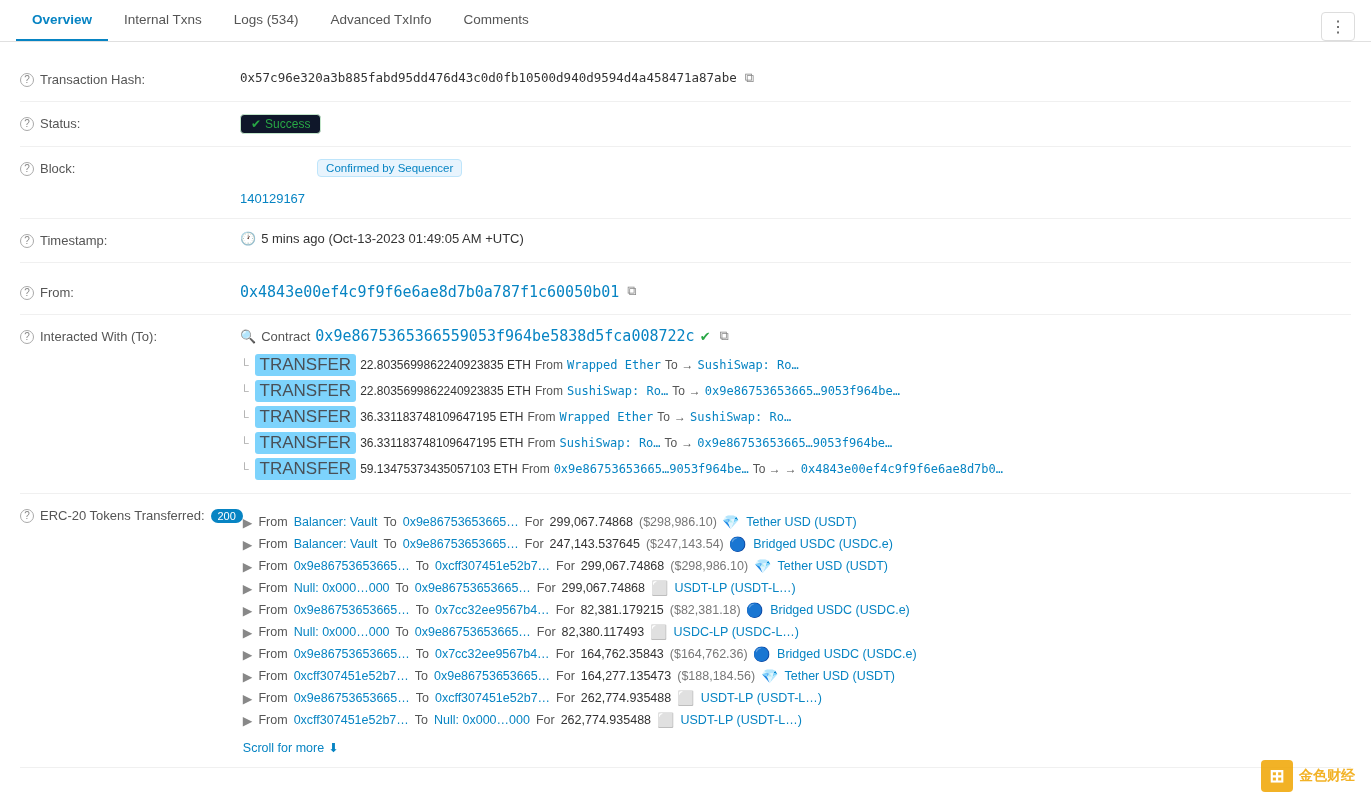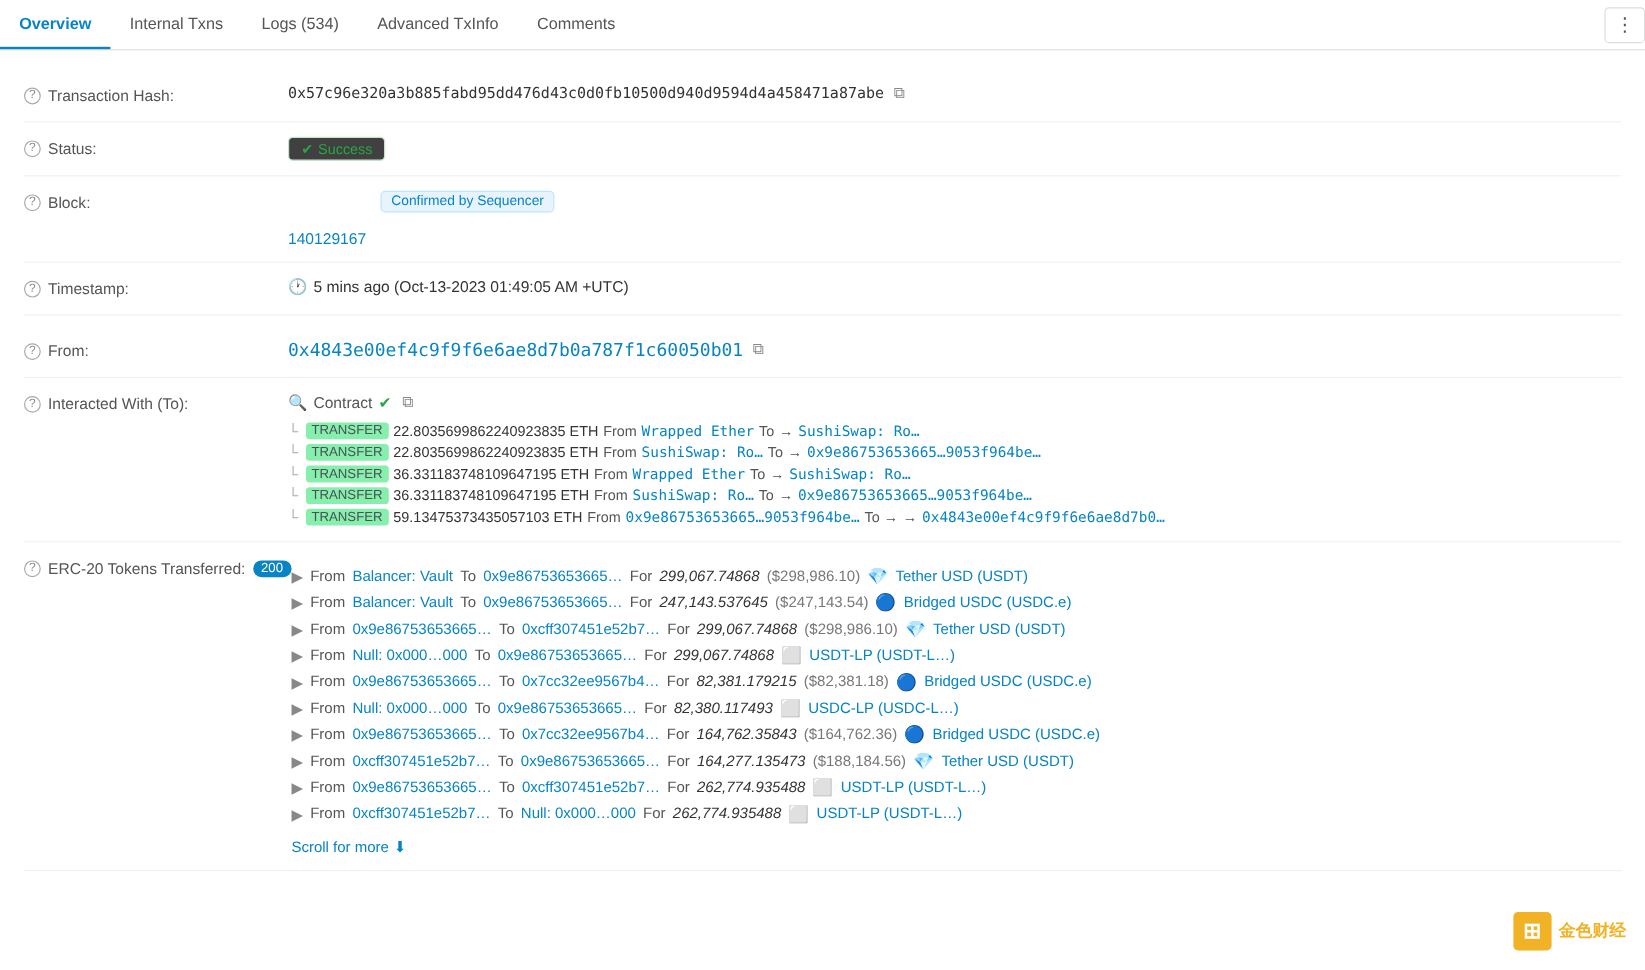--- a/index.html
+++ b/index.html
@@ -1,22 +1,22 @@
 <!DOCTYPE html>
 <html><head>
   <meta charset="utf-8">
   <style>
     * { box-sizing: border-box; margin: 0; padding: 0; }
     body { font-family: 'Segoe UI', Arial, sans-serif; font-size: 13px; background: #fff; color: #333; }
 
     .tabs {
       display: flex;
       border-bottom: 1px solid #e0e0e0;
-      padding: 0 0;
-      align-items: center;
+      padding: 0 16px;
+      align-items: flex-end;
     }
     .tab {
       padding: 12px 16px;
       cursor: pointer;
       color: #555;
       border-bottom: 2px solid transparent;
       font-size: 13.5px;
     }
     .tab.active {
       color: #0784c3;
@@ -80,21 +80,21 @@
       font-size: 12.5px;
     }
     .copy-icon {
       cursor: pointer;
       color: #888;
       font-size: 13px;
       margin-left: 4px;
     }
 
     .status-badge {
-      background: #404040;
+      background: #0f172a;
       color: #28a745;
       border: 1px solid #c3e6cb;
       border-radius: 4px;
       padding: 2px 10px;
       font-size: 12px;
       display: inline-flex;
       align-items: center;
       gap: 4px;
     }
     .status-badge::before { content: '✔'; }
@@ -125,25 +125,25 @@
     .transfer-row {
       display: flex;
       align-items: center;
       gap: 4px;
       font-size: 12px;
       color: #555;
       padding: 1px 0;
     }
     .transfer-row .tree-icon { color: #aaa; margin-right: 2px; }
     .transfer-badge {
-      background: #86efac;
+      background: #7dd3fc;
       color: #495057;
       border-radius: 3px;
       padding: 1px 5px;
-      font-size: 11px;
+      font-size: 17px;
     }
 
     .erc20-section {
       flex-direction: column;
       align-items: flex-start;
     }
     .count-badge {
       background: #0784c3;
       color: #fff;
       border-radius: 10px;
@@ -161,21 +161,21 @@
       display: flex;
       align-items: center;
       gap: 6px;
       font-size: 12.5px;
       flex-wrap: wrap;
     }
     .erc20-row .arrow-bullet { color: #888; }
     .from-label, .to-label, .for-label { color: #555; font-weight: 500; }
     .token-name { color: #0784c3; text-decoration: none; }
     .token-icon { font-size: 14px; }
-    .amount { color: #333; font-style: italic; }
+    .amount { color: #333; }
     .usd-amount { color: #777; }
 
     .scroll-more {
       color: #0784c3;
       font-size: 12.5px;
       margin-top: 8px;
       cursor: pointer;
       display: flex;
       align-items: center;
       gap: 4px;
@@ -265,20 +265,21 @@
 
   <div class="row" style="align-items:flex-start;">
     <div class="row-label" style="padding-top:2px;">
       <span class="help-icon">?</span>
       <span>Interacted With (To):</span>
     </div>
     <div class="row-value interacted-value">
       <div class="contract-header">
         <span style="color:#888;">🔍</span>
         <span style="color:#555;">Contract</span>
+        <a class="address-link">0x9e8675365366559053f964be5838d5fca008722c</a>
         <span class="verified-icon">✔</span>
         <span class="copy-icon">⧉</span>
       </div>
       <div class="transfers-block" id="transfers-container">
           <div class="transfer-row">
       <span class="tree-icon">└</span>
       <span class="transfer-badge">TRANSFER</span>
       <span style="color:#333;">22.8035699862240923835 ETH</span>
       <span style="color:#555;">From</span>
       <a class="address-link" style="font-size:12px;">Wrapped Ether</a>

